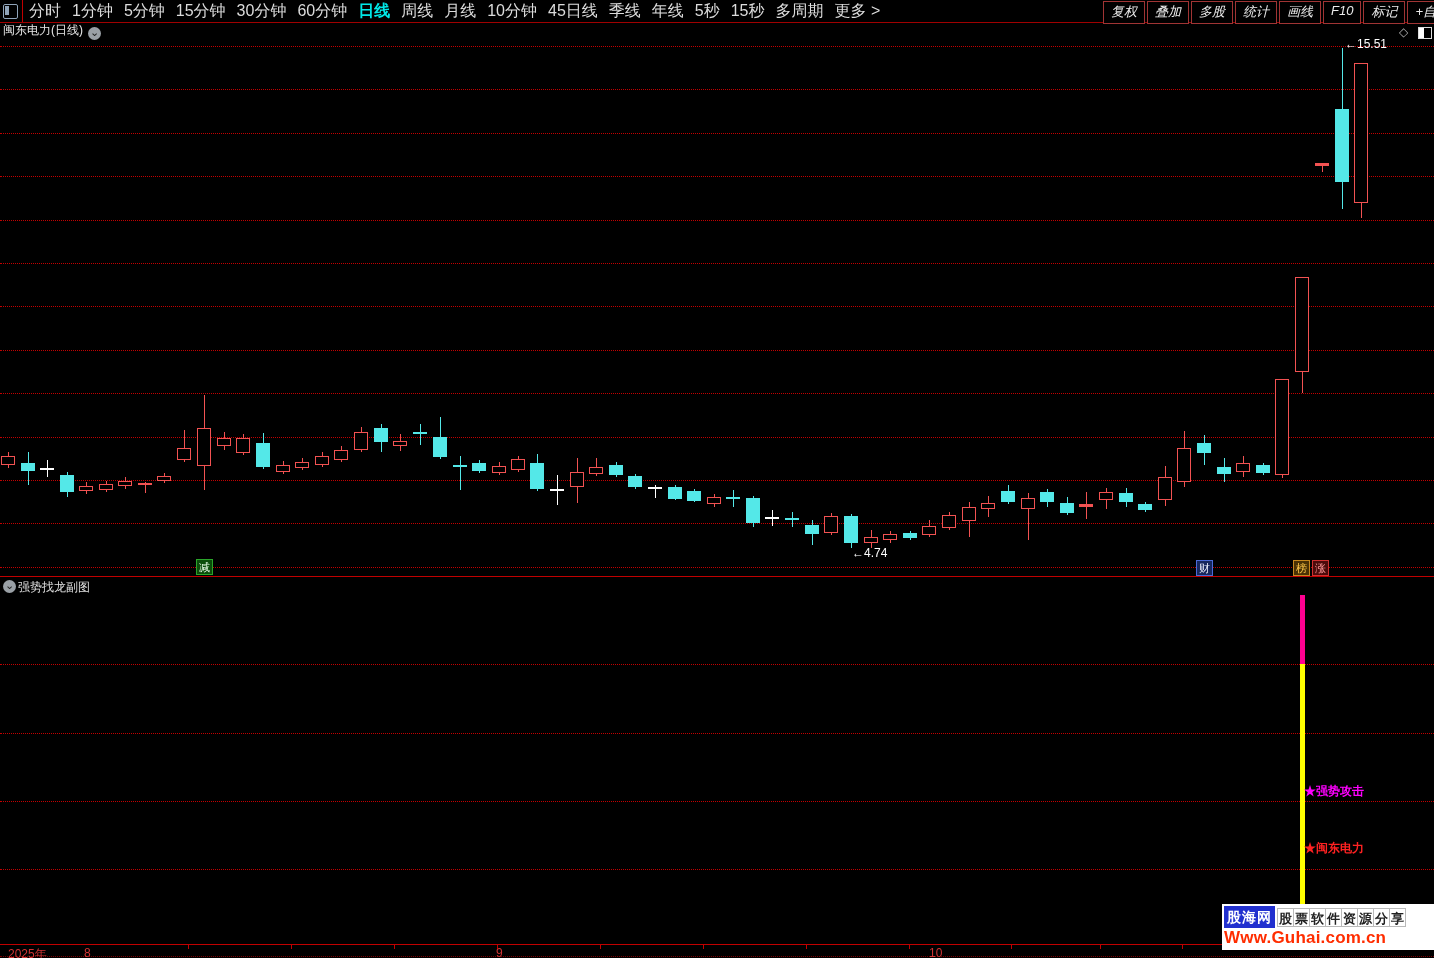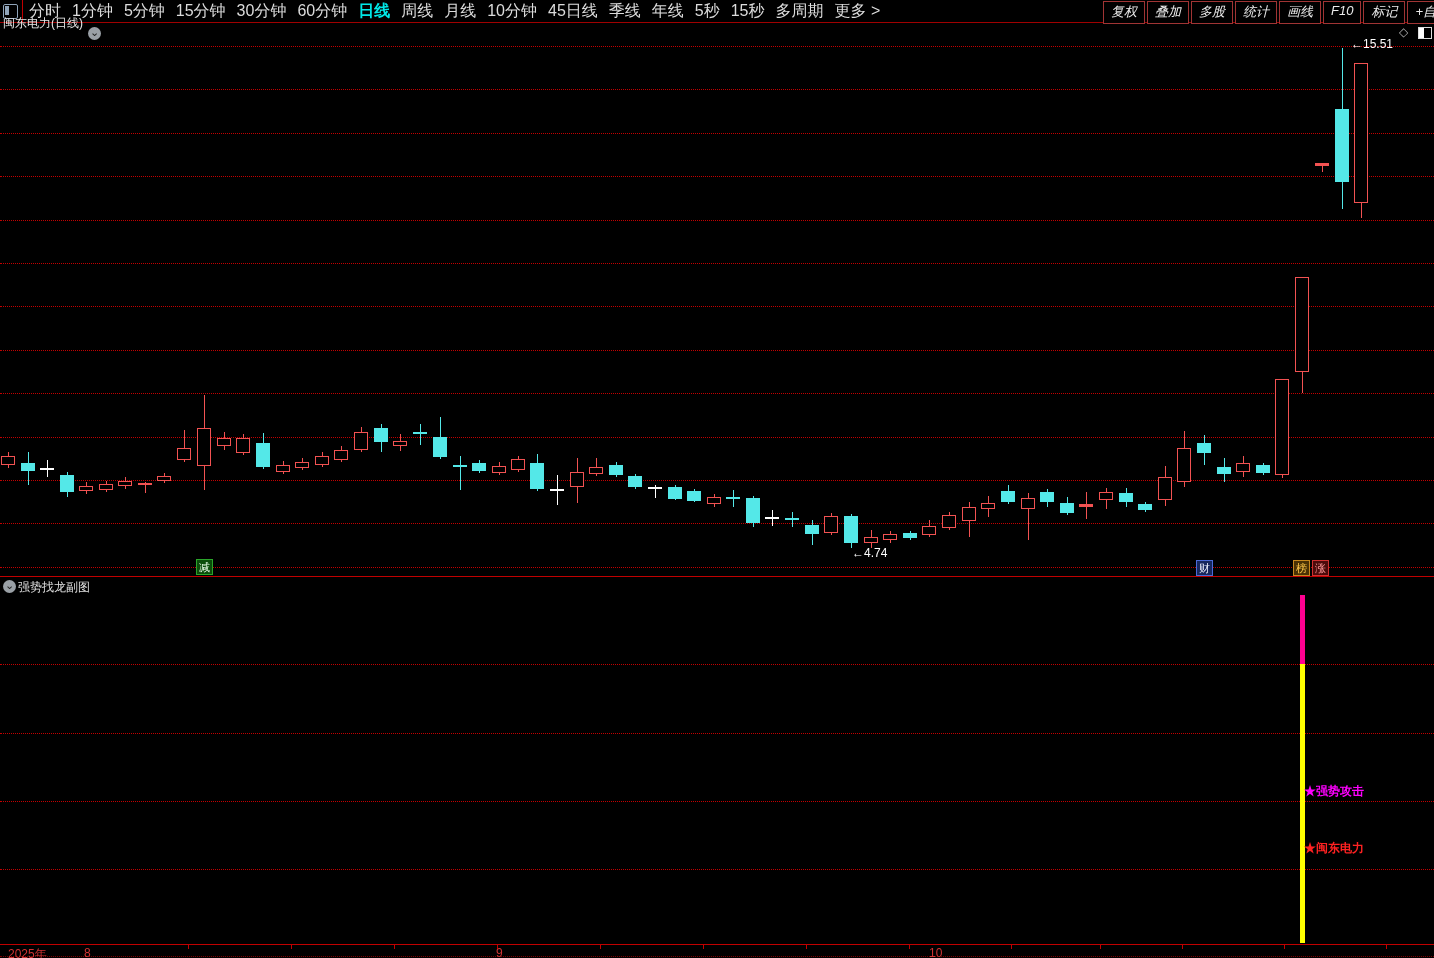--- a/index.html
+++ b/index.html
@@ -12,21 +12,21 @@
   .win-icon{position:absolute;left:3px;top:4px;width:13px;height:13px;border:1px solid #8fa3b8;border-radius:2px;}
   .win-icon-fill{position:absolute;left:1px;top:1px;width:4px;height:9px;background:#8fa3b8;}
   .menu-divider{position:absolute;left:22px;top:0;width:1px;height:22px;background:#c00000;}
   .menu-items{position:absolute;left:29px;top:0;height:22px;display:flex;align-items:center;gap:11px;white-space:nowrap;}
   .menu-item{font-size:16px;color:#dcdcdc;cursor:default;}
   .menu-item.active{color:var(--tab_active);font-weight:bold;}
   .menu-right{position:absolute;right:-10px;top:1px;display:flex;gap:2px;}
   .menu-btn{font-size:13px;color:#ececec;border:1px solid #a03434;padding:1px 7px 2px;background:#000;white-space:nowrap;font-style:italic;}
 
   
-  .title{position:absolute;left:3px;top:15px;font-size:12px;color:#e8e8e8;z-index:7;}
+  .title{position:absolute;left:3px;top:22px;font-size:12px;color:#e8e8e8;z-index:7;}
   .chev-circle{position:absolute;width:13px;height:13px;border-radius:50%;background:#9aa0a6;color:#1c1c1c;
                font-size:11px;line-height:11px;text-align:center;z-index:7;}
   .diamond{position:absolute;left:1399px;top:25px;color:#aaa;font-size:12px;z-index:7;}
   .panel-icon{position:absolute;left:1418px;top:27px;width:12px;height:10px;border:1px solid #ddd;background:#000;z-index:7;}
   .panel-icon>div{position:absolute;left:0;top:0;width:5px;height:10px;background:#fff;}
   .sub-title{position:absolute;left:18px;top:579px;font-size:12px;color:#e0e0e0;z-index:7;}
 
   
   .sub-top-line{position:absolute;left:0;top:576px;width:100%;height:1px;background:var(--frame);z-index:5;}
   .axis-line{position:absolute;left:0;top:944px;width:100%;height:1px;background:var(--frame);z-index:4;}
@@ -107,20 +107,36 @@
       <div></div>
     </div>
 
   <span class="chev-circle" style="left:3px;top:580px;">⌄</span>
   <span class="sub-title">强势找龙副图</span>
 
   <div class="sub-top-line"></div>
   <div class="axis-line"></div>
   <div class="bottom-dotted"></div>
 
+  <div class="watermark">
+    <div class="wm-row1">
+      <span class="wm-site">股海网</span>
+      <span class="wm-desc" id="wmDesc">
+          <span class="wm-cell">股</span>
+          <span class="wm-cell">票</span>
+          <span class="wm-cell">软</span>
+          <span class="wm-cell">件</span>
+          <span class="wm-cell">资</span>
+          <span class="wm-cell">源</span>
+          <span class="wm-cell">分</span>
+          <span class="wm-cell">享</span>
+        </span>
+    </div>
+    <div class="wm-url">Www.Guhai.com.cn</div>
+  </div>
 <div class="gridline" style="top: 46px;"></div>
     <div class="gridline" style="top: 89px;"></div>
     <div class="gridline" style="top: 133px;"></div>
     <div class="gridline" style="top: 176px;"></div>
     <div class="gridline" style="top: 220px;"></div>
     <div class="gridline" style="top: 263px;"></div>
     <div class="gridline" style="top: 306px;"></div>
     <div class="gridline" style="top: 350px;"></div>
     <div class="gridline" style="top: 393px;"></div>
     <div class="gridline" style="top: 437px;"></div>
@@ -264,21 +280,21 @@
     <div class="wick" style="left: 1282px; top: 379px; height: 99px; background: rgb(242, 82, 82);"></div>
     <div class="cbody" style="left: 1275px; width: 14px; top: 379px; height: 96px; border: 1px solid rgb(242, 82, 82); background: rgb(0, 0, 0);"></div>
     <div class="wick" style="left: 1302px; top: 277px; height: 116px; background: rgb(242, 82, 82);"></div>
     <div class="cbody" style="left: 1295px; width: 14px; top: 277px; height: 95px; border: 1px solid rgb(242, 82, 82); background: rgb(0, 0, 0);"></div>
     <div class="wick" style="left: 1322px; top: 163px; height: 9px; background: rgb(242, 82, 82);"></div>
     <div class="cbody" style="left: 1315px; width: 14px; top: 163px; height: 3px; background: rgb(242, 82, 82);"></div>
     <div class="wick" style="left: 1342px; top: 48px; height: 161px; background: rgb(84, 232, 232);"></div>
     <div class="cbody" style="left: 1335px; width: 14px; top: 109px; height: 73px; background: rgb(84, 232, 232);"></div>
     <div class="wick" style="left: 1361px; top: 63px; height: 155px; background: rgb(242, 82, 82);"></div>
     <div class="cbody" style="left: 1354px; width: 14px; top: 63px; height: 140px; border: 1px solid rgb(242, 82, 82); background: rgb(0, 0, 0);"></div>
-    <div class="price-label" style="left: 1345px; top: 37px; margin-left: 6px;">←15.51</div>
+    <div class="price-label" style="left: 1345px; top: 37px;">←15.51</div>
     <div class="price-label" style="left: 852px; top: 546px;">←4.74</div>
     <div class="badge green" style="left: 196px; top: 559px;">减</div>
     <div class="badge blue" style="left: 1196px; top: 560px;">财</div>
     <div class="badge gold" style="left: 1293px; top: 560px;">榜</div>
     <div class="badge red" style="left: 1312px; top: 560px;">涨</div>
     <div class="bar-seg" style="left: 1300px; width: 5px; top: 595px; height: 69px; background: rgb(255, 0, 144);"></div>
     <div class="bar-seg" style="left: 1300px; width: 5px; top: 664px; height: 279px; background: rgb(255, 255, 0);"></div>
     <div class="signal" style="left: 1304px; top: 783px; color: rgb(255, 0, 255);">★强势攻击</div>
     <div class="signal" style="left: 1304px; top: 840px; color: rgb(255, 34, 34);">★闽东电力</div>
     <div class="tl-label" style="left: 8px;">2025年</div>

